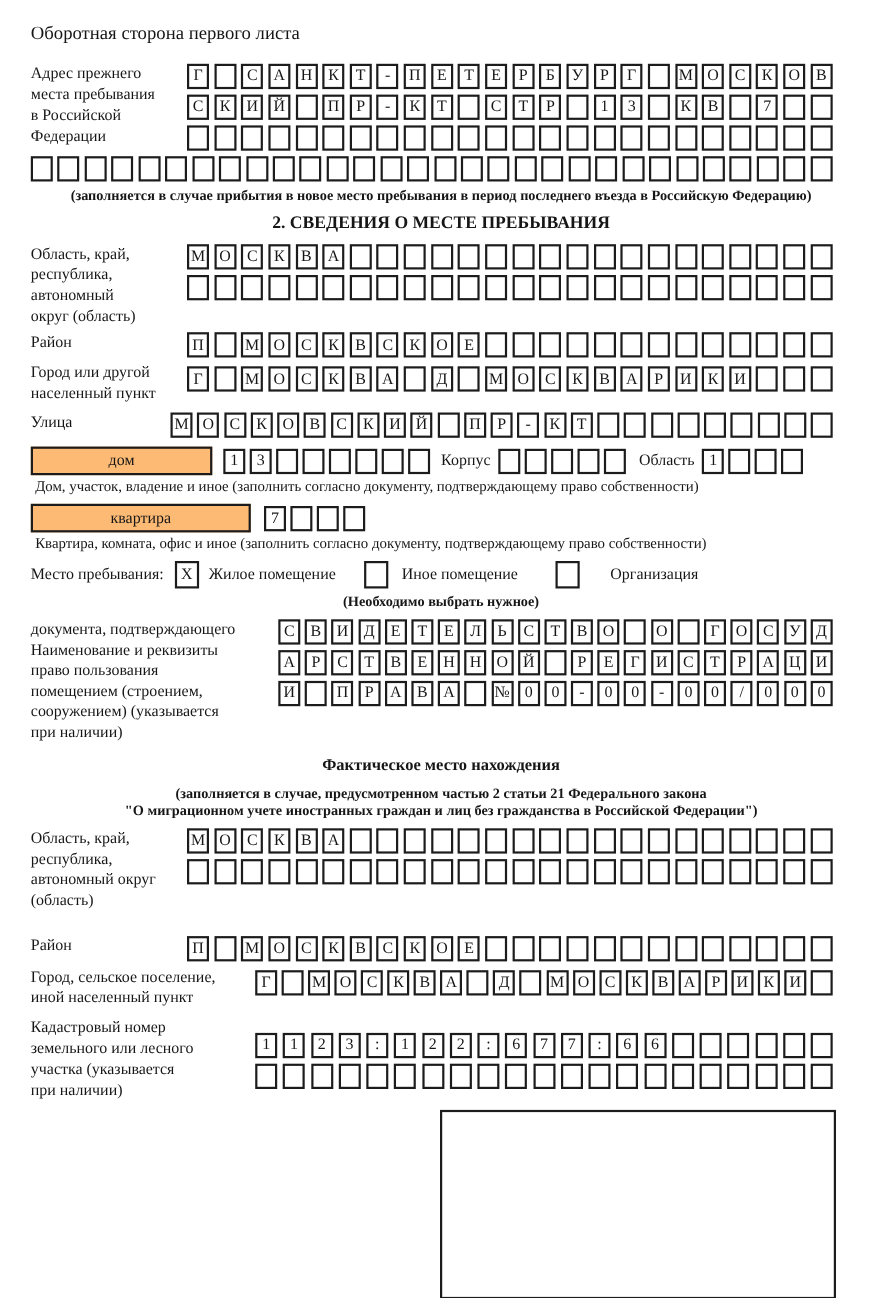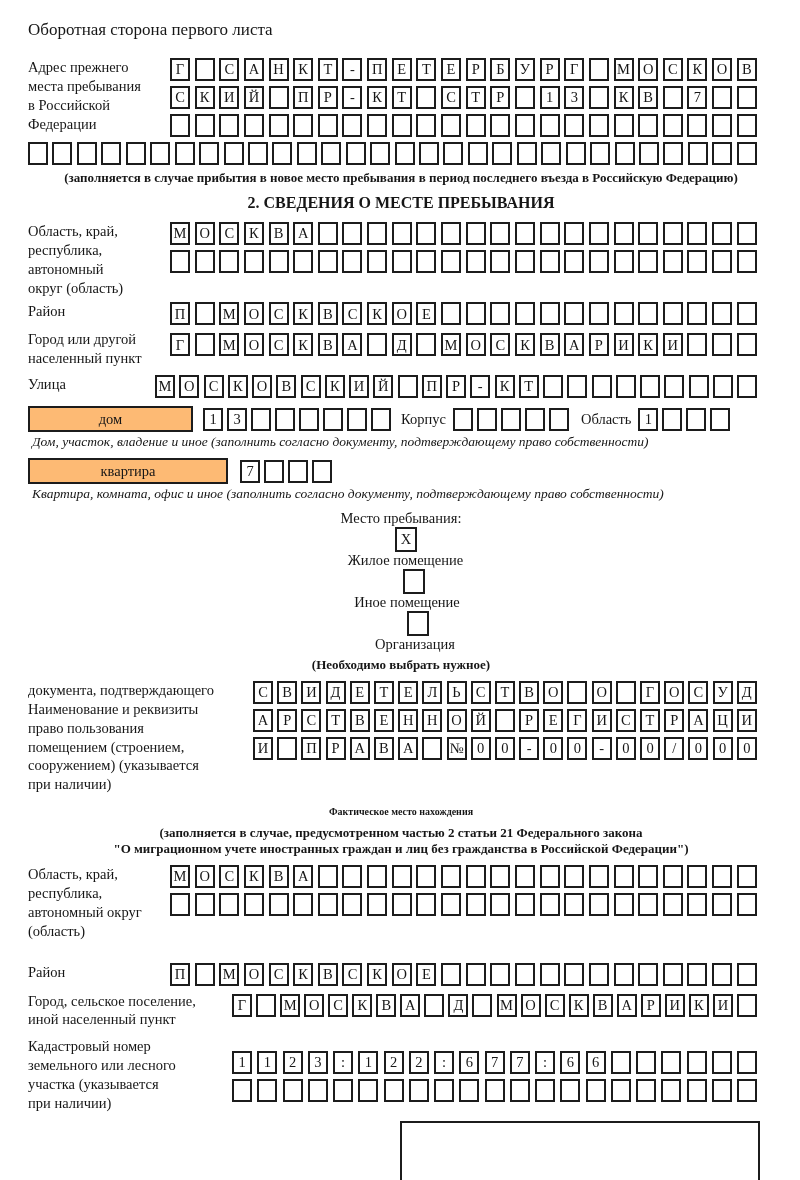--- a/index.html
+++ b/index.html
@@ -10,27 +10,27 @@
   .label{font-size:14.5px;line-height:1.3;}
   .form-row{display:flex;align-items:flex-start;}
   .stack{display:flex;flex-direction:column;}
   .cells{display:flex;justify-content:space-between;margin-bottom:5px;}
   .cell{box-sizing:border-box;width:20px;height:23px;border:2px solid #1c1c1c;
         display:flex;align-items:center;justify-content:center;
         font-size:14.5px;line-height:1;background:#fff;}
   .inline-cells{display:flex;gap:4px;margin-bottom:0;}
   .inline-cells .cell{flex:0 0 20px;}
   .note{font-size:13px;text-align:center;margin:2px 0 8px 0;font-weight:bold;}
-  .note-left{font-size:13.5px;text-align:left;margin:2px 0 8px 4px;font-style:italic;}
+  .note-left{font-size:13.5px;text-align:left;margin:2px 0 8px 4px;}
   .sec-title{font-size:16px;font-weight:bold;text-align:center;margin:4px 0 10px 0;}
   .labelbox{box-sizing:border-box;border:2px solid #1c1c1c;height:26px;display:flex;
             align-items:center;justify-content:center;font-size:14.5px;background:#fdba74;}
   .chkbox{box-sizing:border-box;width:22px;height:25px;border:2px solid #1c1c1c;
           display:flex;align-items:center;justify-content:center;font-size:14.5px;}
-  .mesto-row{display:flex;align-items:center;margin:4px 0 2px 0;font-size:14.5px;flex-direction:column;}
+  .mesto-row{display:flex;align-items:center;margin:4px 0 2px 0;font-size:14.5px;}
   .stamp-box{box-sizing:border-box;border:2px solid #1c1c1c;width:360px;height:172px;
              margin:8px 0 4px 372px;background:#fff;}
   .mb0{margin-bottom:0;}
 </style>
 </head>
 <body>
 
 <div class="page">
 
   <div class="side-note">Оборотная сторона первого листа</div>
@@ -443,21 +443,21 @@
           <span class="cell">0</span>
           <span class="cell">0</span>
           <span class="cell">/</span>
           <span class="cell">0</span>
           <span class="cell">0</span>
           <span class="cell">0</span>
         </div>
     </div>
   </div>
 
-  <div class="sec-title" style="font-size:10px;margin:12px 0 8px 0">Фактическое место нахождения</div>
+  <div class="sec-title" style="font-size:15px;margin:12px 0 8px 0">Фактическое место нахождения</div>
   <div class="note" style="margin-bottom:0">
       <div>(заполняется в случае, предусмотренном частью 2 статьи 21 Федерального закона</div>
       <div>"О миграционном учете иностранных граждан и лиц без гражданства в Российской Федерации")</div>
     </div>
 
   <div class="form-row" style="margin-top:8px">
     <div class="label" style="width:142px">
         <div>Область, край,</div>
         <div>республика,</div>
         <div>автономный округ</div>

